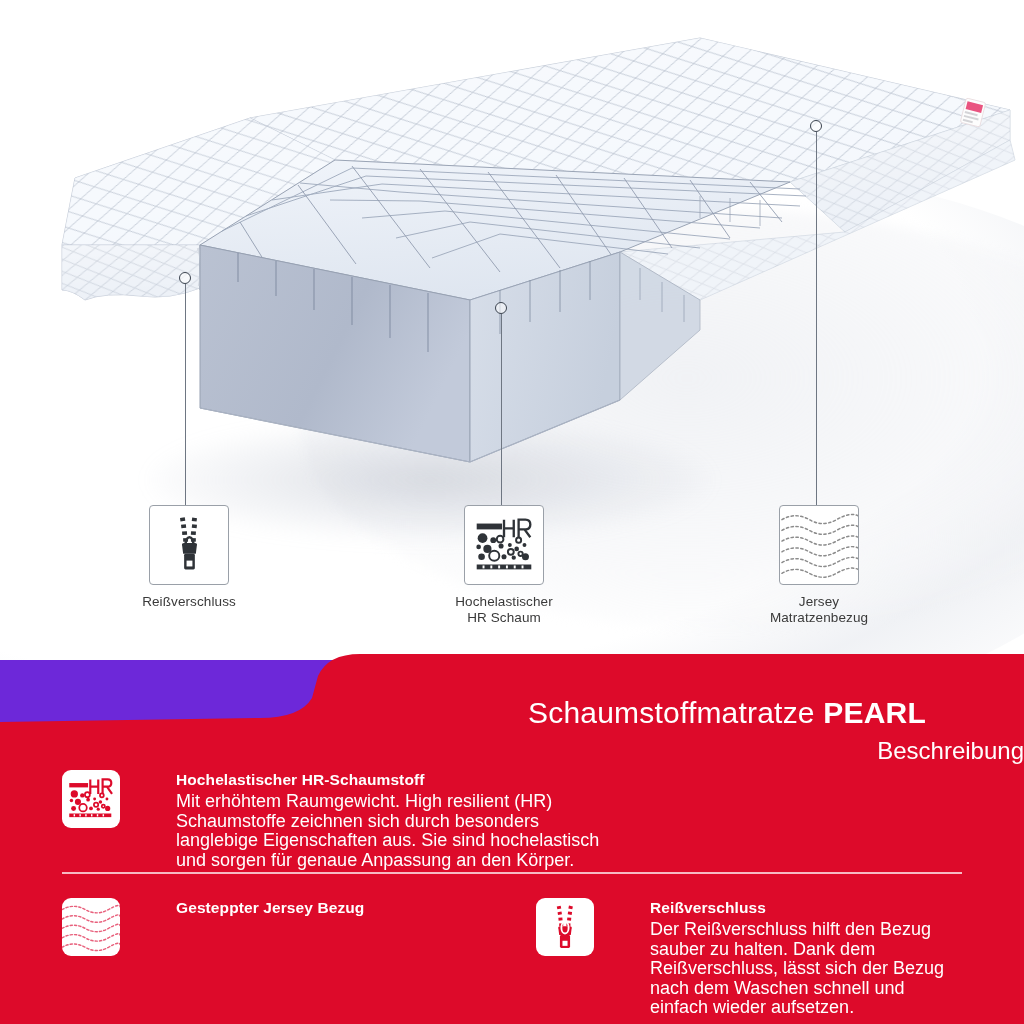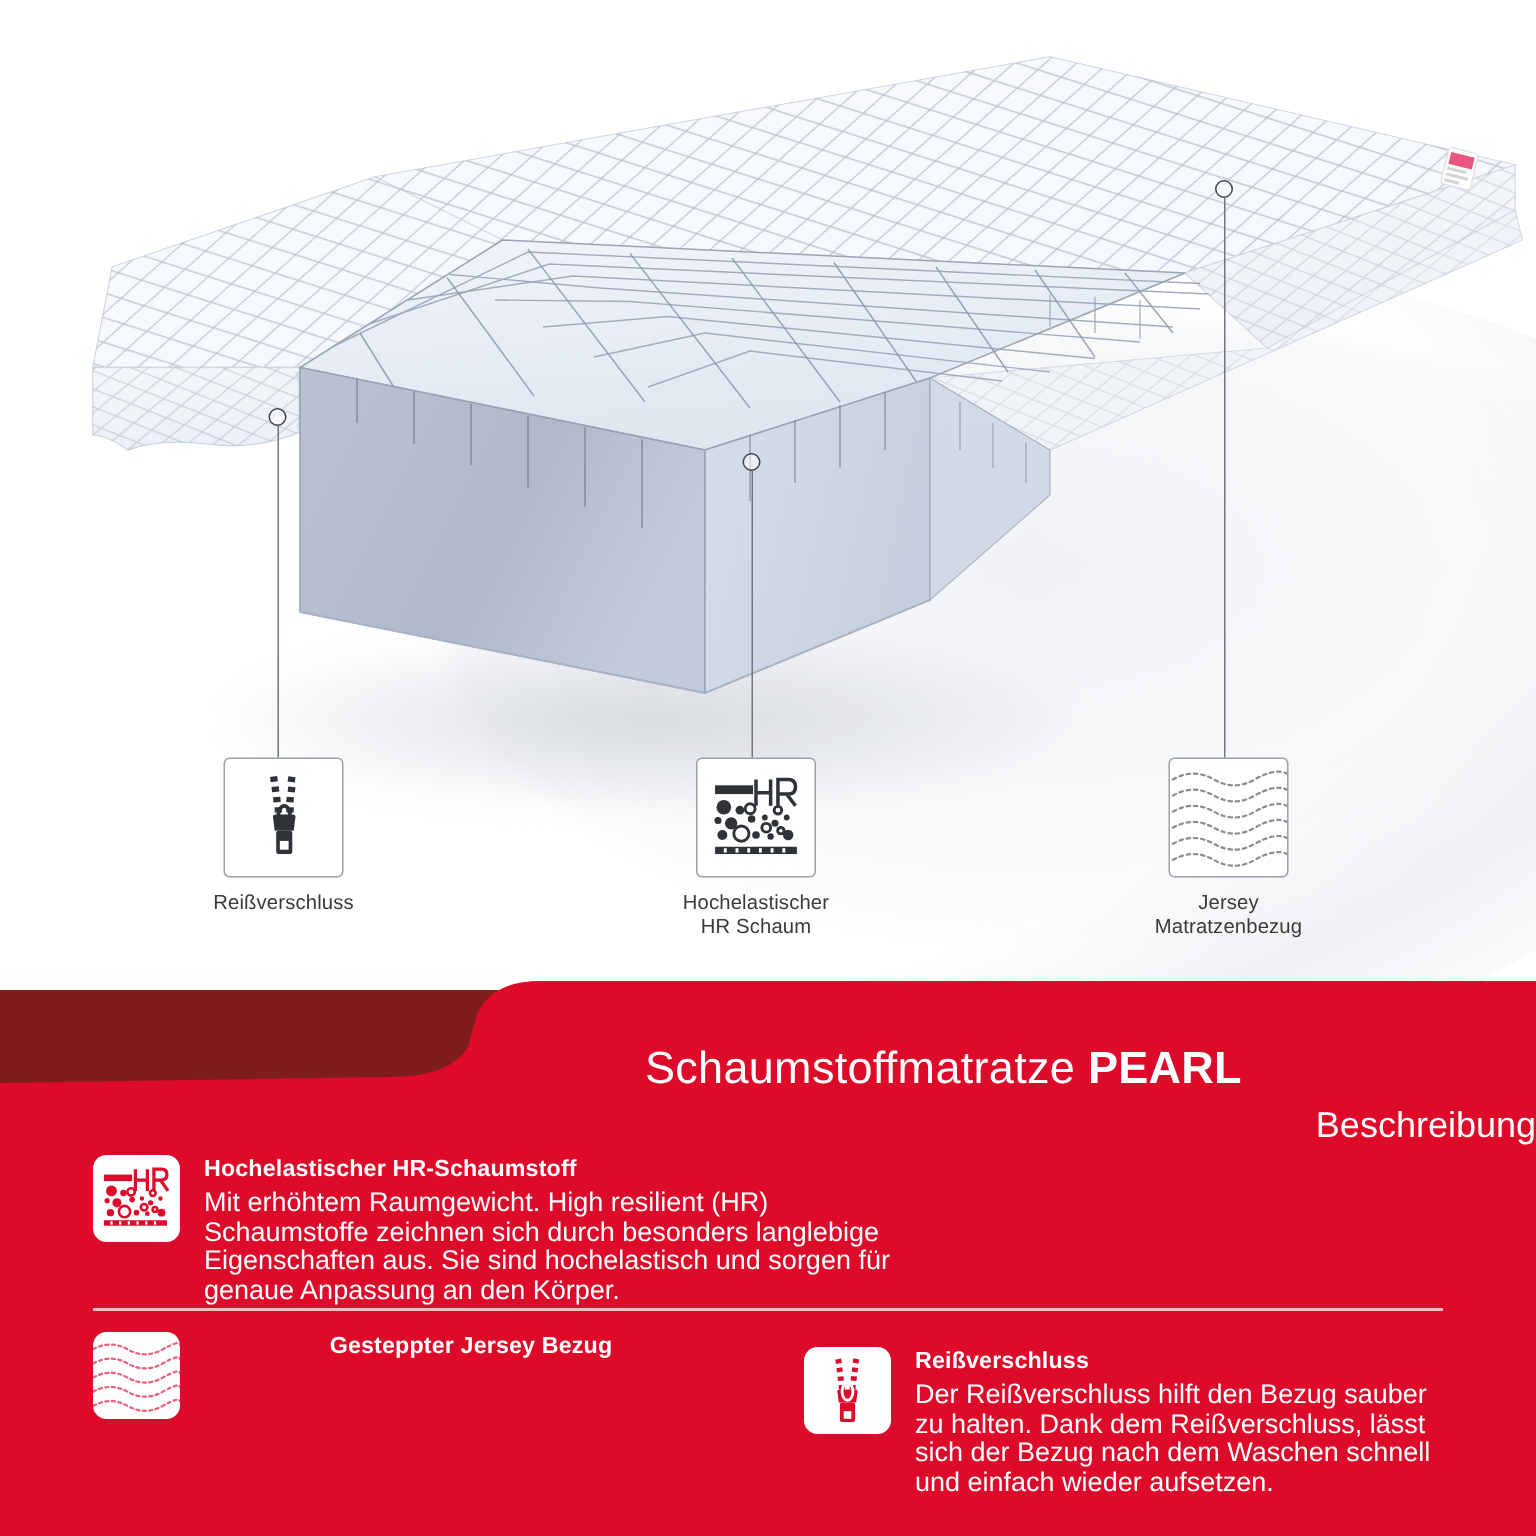--- a/index.html
+++ b/index.html
@@ -10,21 +10,21 @@
     height: 1024px;
     overflow: hidden;
     background: #ffffff;
     font-family: "Liberation Sans", sans-serif;
   }
 
   #page {
     position: relative;
     width: 1024px;
     height: 1024px;
-    background: #7f1d1d;
+    background: #6d28d9;
     overflow: hidden;
   }
 
   
   #product-area {
     position: absolute;
     left: 0; top: 0;
     width: 1024px;
     height: 660px;
     background: #ffffff;
@@ -123,21 +123,21 @@
   #banner-shape { position: absolute; inset: 0; }
   #banner-content {
     position: absolute; inset: 0;
     color: #ffffff;
   }
 
   .banner-title {
     position: absolute;
     left: 430px; top: 55px;
     width: 594px;
-    text-align: left;
+    text-align: center;
     font-size: 30px;
     line-height: 36px;
     font-weight: 400;
     letter-spacing: .2px;
     color: #ffffff;
   }
   .banner-title b { font-weight: 700; }
   .banner-subtitle {
     position: absolute;
     left: 430px; top: 96px;
@@ -164,38 +164,38 @@
   }
   .feature-icon {
     flex: 0 0 auto;
     width: 58px; height: 58px;
     background: #ffffff;
     border-radius: 9px;
     position: relative;
     overflow: hidden;
     margin-right: 16px;
   }
-  .feature-text { flex: 1 1 auto; }
+  .feature-text { flex: 1 1 auto; margin-left: 40px; }
   .feature-heading {
     font-size: 15.5px;
     font-weight: 700;
     line-height: 20px;
     margin-bottom: 2px;
     color: #ffffff;
     letter-spacing: .1px;
   }
   .feature-body {
     font-size: 18px;
     line-height: 19.5px;
     color: #ffffff;
     font-weight: 400;
   }
 
   #feature-hr      { left: 62px;  top: 130px; width: 560px; }
-  #feature-jersey  { left: 62px;  top: 248px; width: 430px; text-align: center; }
+  #feature-jersey  { left: 62px;  top: 258px; width: 430px; }
   #feature-zipper  { left: 536px; top: 258px; width: 430px; }
 
   
   .icon-svg { width: 100%; height: 100%; display: block; }
 
   
   .brand-tag {
     position: absolute;
     left: 962px; top: 99px;
     width: 22px; height: 27px;

